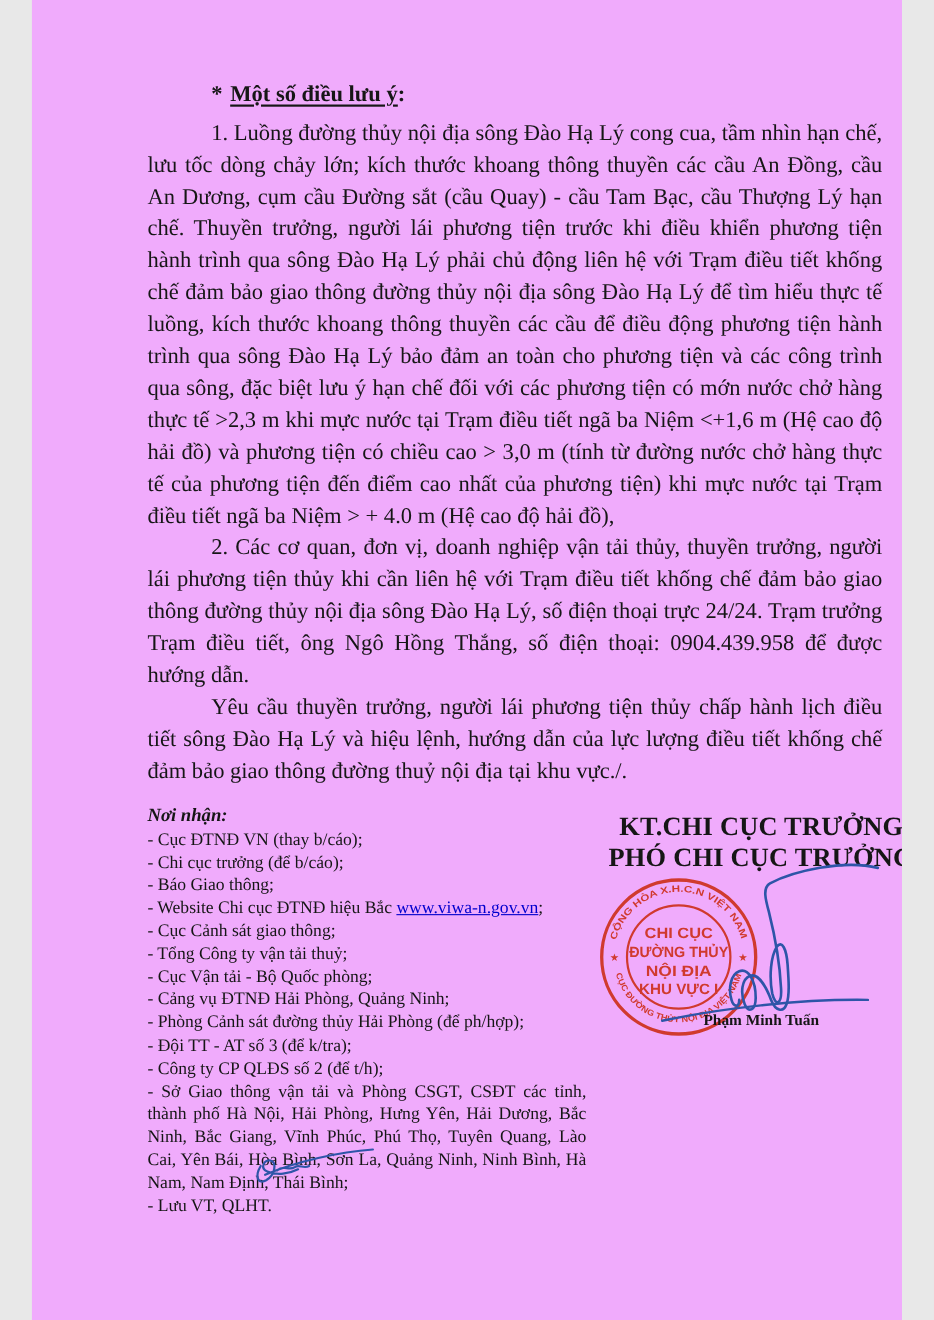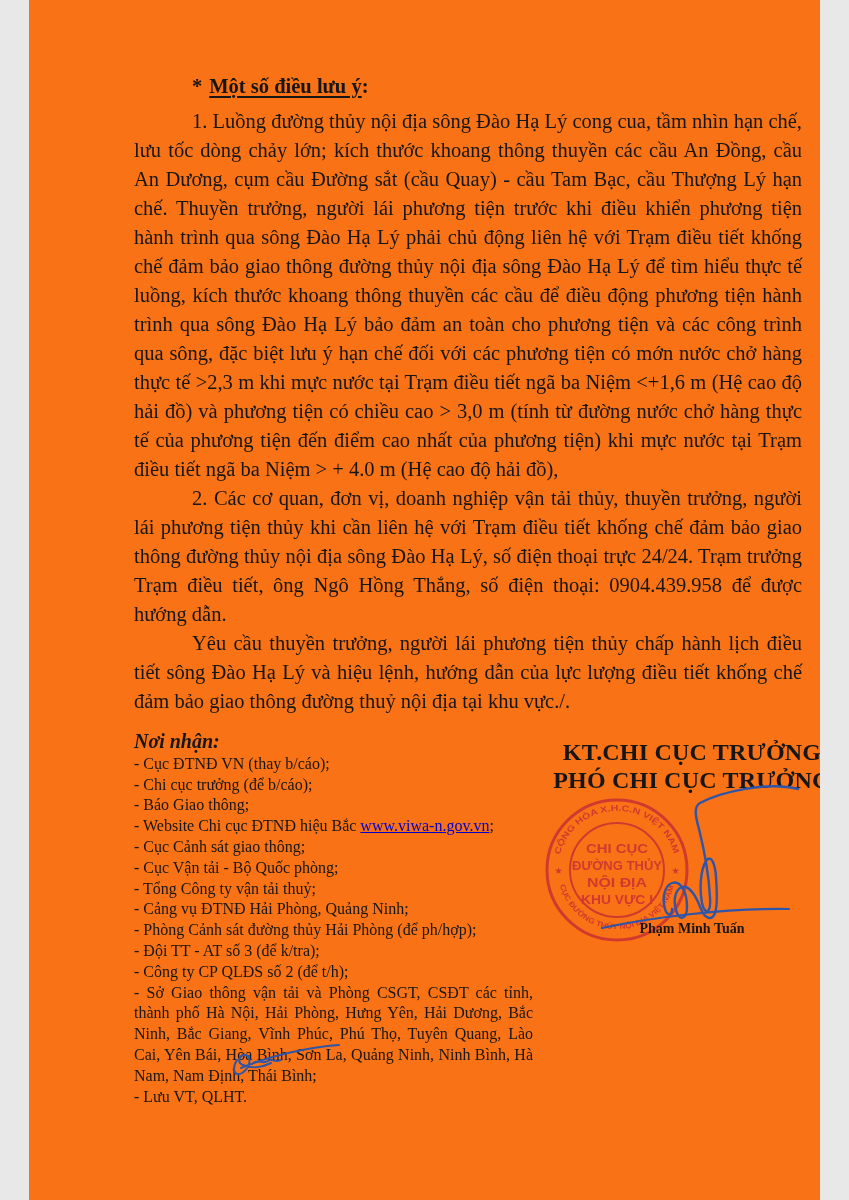--- a/index.html
+++ b/index.html
@@ -1,28 +1,28 @@
 <!DOCTYPE html>
 <html><head>
 <meta charset="utf-8">
 <style>
   html,body{margin:0;padding:0;background:#e8e8e8;}
-  .page{position:relative;width:791px;height:1200px;background:#f97316;margin:0 auto;
+  .page{position:relative;width:791px;height:1200px;background:#f0abfc;margin:0 auto;
         font-family:"Liberation Serif","DejaVu Serif",serif;color:#161616;overflow:hidden;}
   
   .doc-body{position:absolute;left:105px;top:72px;width:668px;
             font-size:20.5px;line-height:29px;text-align:justify;}
   .doc-heading{font-weight:bold;text-indent:58px;margin:0 0 6px 0;}
   .doc-heading .star{margin-right:7px;}
   .doc-heading u{text-underline-offset:3px;}
   .doc-body p{margin:0;text-indent:58px;}
   
   .recipients{position:absolute;left:105px;top:731px;width:399px;
               font-size:16px;line-height:20.8px;}
-  .recipients-label{font-weight:bold;font-style:italic;font-size:20px;margin-bottom:2px;}
+  .recipients-label{font-weight:bold;font-style:italic;font-size:17px;margin-bottom:2px;}
   .recipient{text-align:justify;}
   .doc-link{color:#0000cd;text-decoration:underline;cursor:pointer;}
   
   .sign-titles{position:absolute;left:512px;top:738px;width:302px;text-align:center;
                font-weight:bold;font-size:24px;line-height:28px;letter-spacing:.2px;}
   .sign-name{position:absolute;left:512px;top:921px;width:302px;text-align:center;
              font-weight:bold;font-size:14px;}
   
   .stamp-svg{position:absolute;left:512px;top:795px;width:152px;height:150px;}
   .stamp-sans{font-family:"Liberation Sans","DejaVu Sans",sans-serif;font-weight:bold;fill:#d03a2e;}
@@ -51,23 +51,23 @@
 
         <div class="recipient"><span>- Chi cục trưởng (để b/cáo);</span><span></span></div>
 
         <div class="recipient"><span>-  Báo Giao thông;</span><span></span></div>
 
 
         <div class="recipient"><span>- Website  Chi cục ĐTNĐ hiệu Bắc </span><a class="doc-link">www.viwa-n.gov.vn</a><span>;</span></div>
 
         <div class="recipient"><span>- Cục Cảnh sát giao thông;</span><span></span></div>
 
+        <div class="recipient"><span>- Tổng Công ty vận tải thuỷ;</span><span></span></div>
+
         <div class="recipient"><span>- Cục Vận tải - Bộ Quốc phòng;</span><span></span></div>
-
-        <div class="recipient"><span>- Tổng Công ty vận tải thuỷ;</span><span></span></div>
 
 
         <div class="recipient"><span>- Cảng vụ ĐTNĐ Hải Phòng, Quảng Ninh;</span><span></span></div>
 
         <div class="recipient"><span>- Phòng Cảnh sát đường thủy Hải Phòng (để ph/hợp);</span><span></span></div>
 
         <div class="recipient"><span>- Đội TT - AT số 3 (để k/tra);</span><span></span></div>
 
         <div class="recipient"><span>- Công ty CP QLĐS số 2 (để t/h);</span><span></span></div>
 

